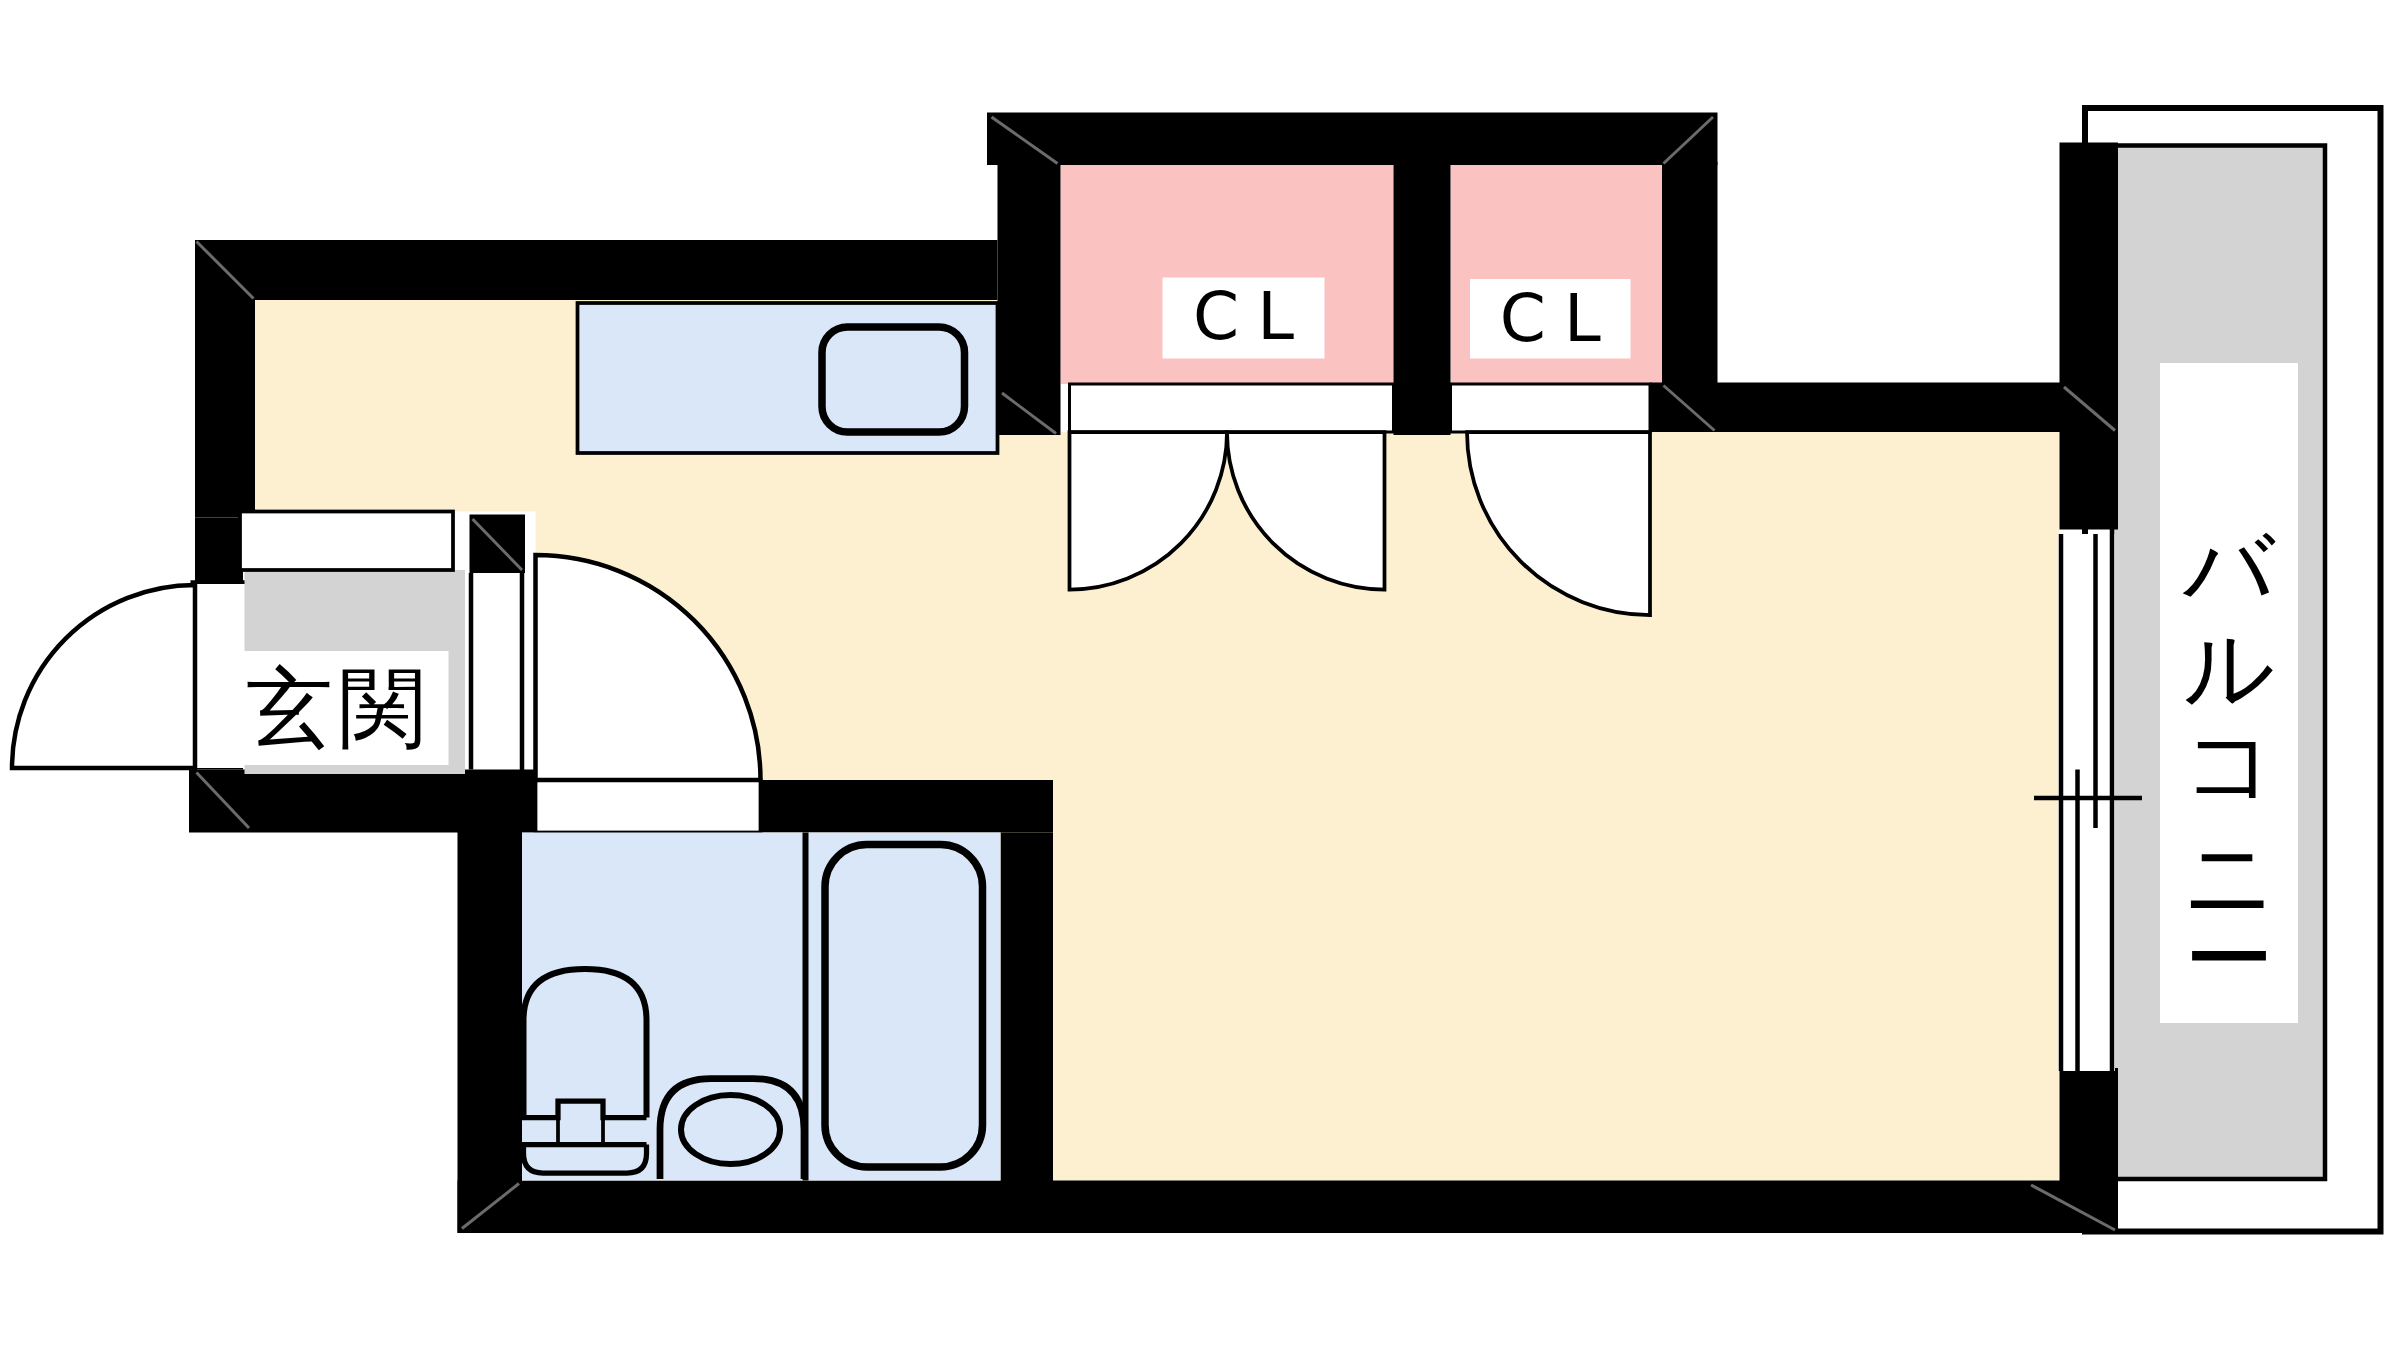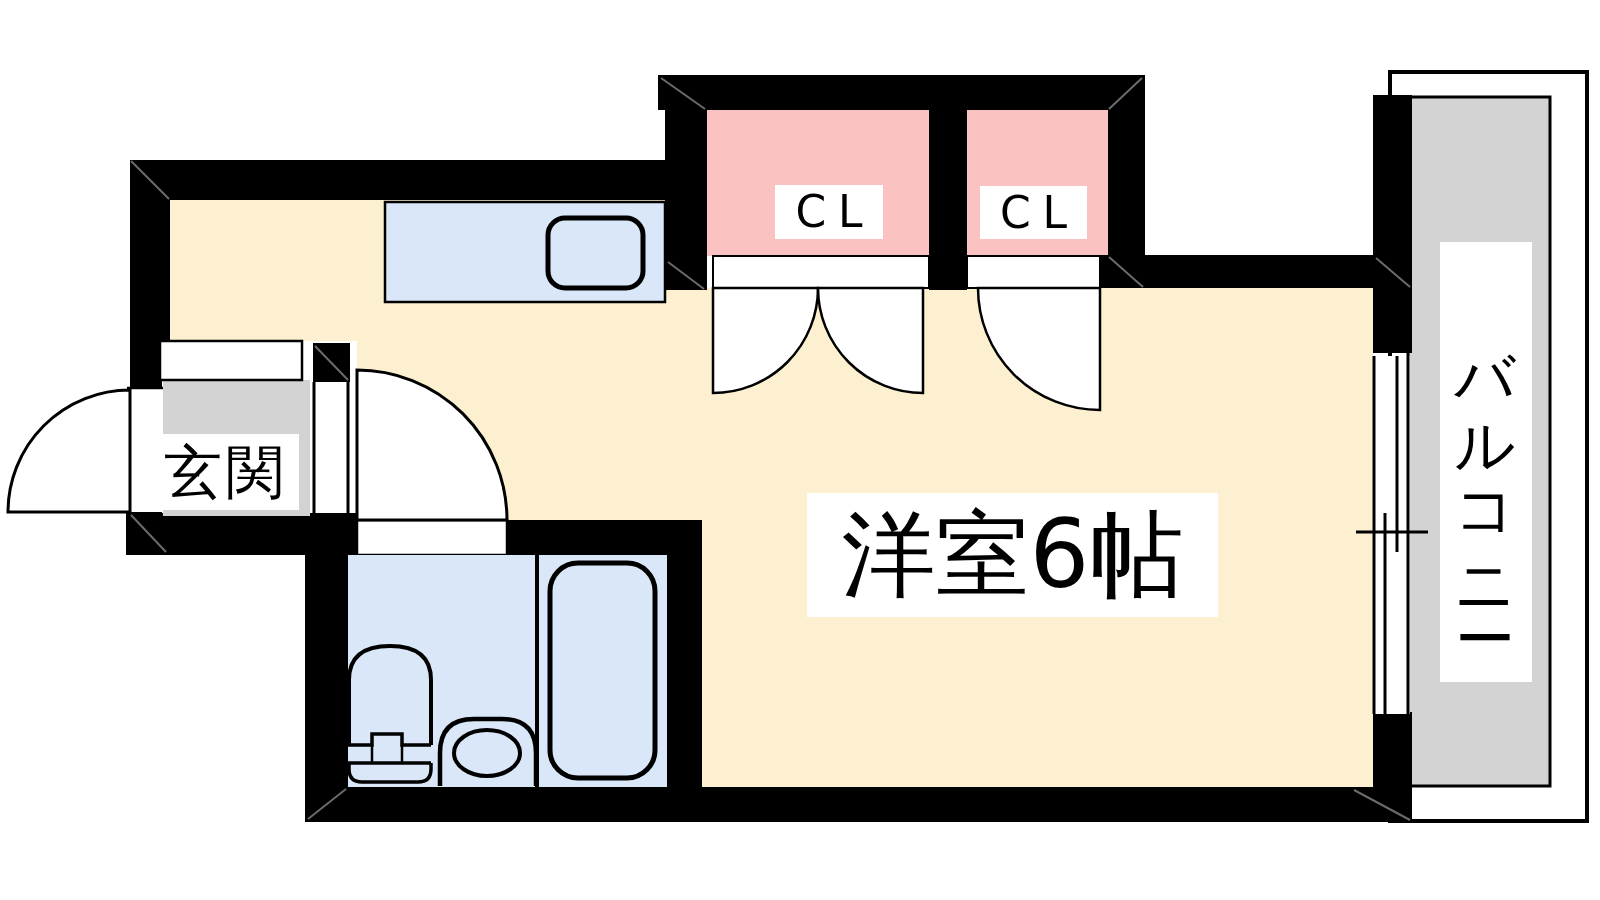--- a/index.html
+++ b/index.html
@@ -129,18 +129,17 @@
     <line x1="1109" y1="257" x2="1143" y2="287"></line>
     <line x1="1376" y1="258" x2="1410" y2="287"></line>
     <line x1="131" y1="515" x2="166" y2="552"></line>
     <line x1="315" y1="346" x2="348" y2="380"></line>
     <line x1="308" y1="819" x2="346" y2="789"></line>
     <line x1="1354" y1="790" x2="1410" y2="820"></line>
   </g>
 </svg>
 
   <div class="plan-label label-genkan">玄関</div>
-  <div class="plan-label label-main-room">洋室6帖</div>
   <div class="plan-label label-cl-1">CL</div>
   <div class="plan-label label-cl-2">CL</div>
   <div class="plan-label label-balcony">バルコニー</div>
 
 </div>
 
 </body></html>

